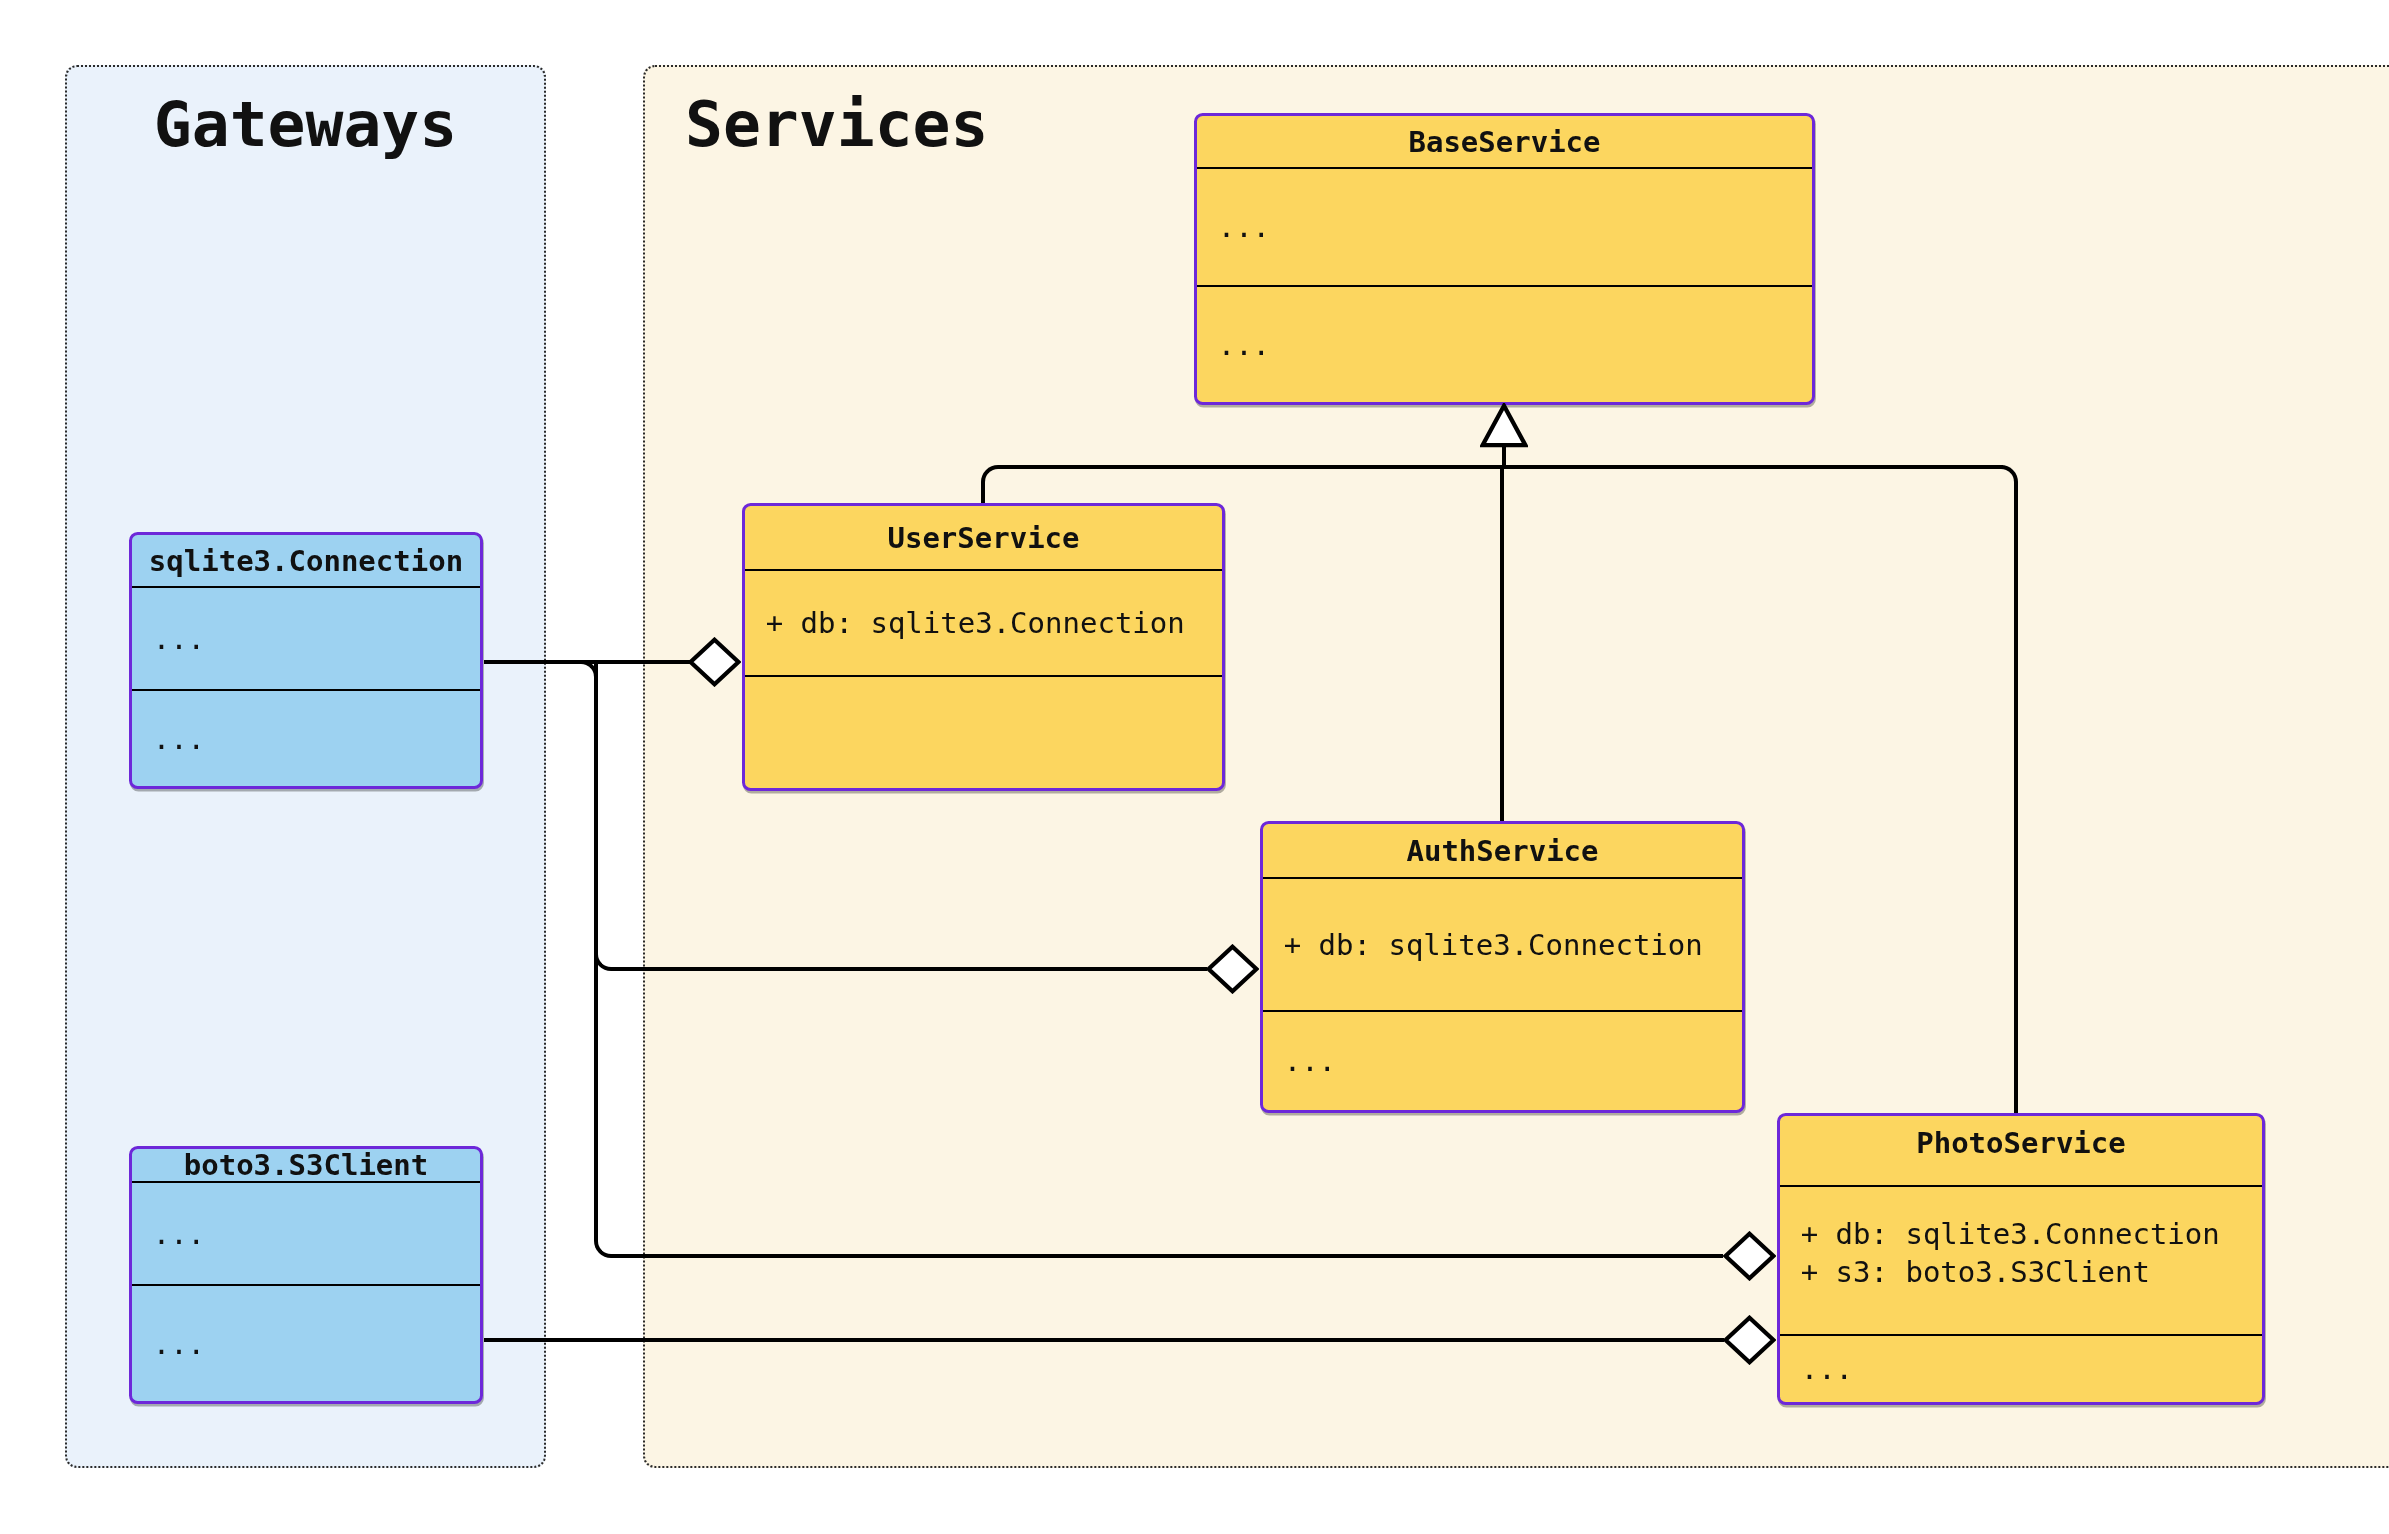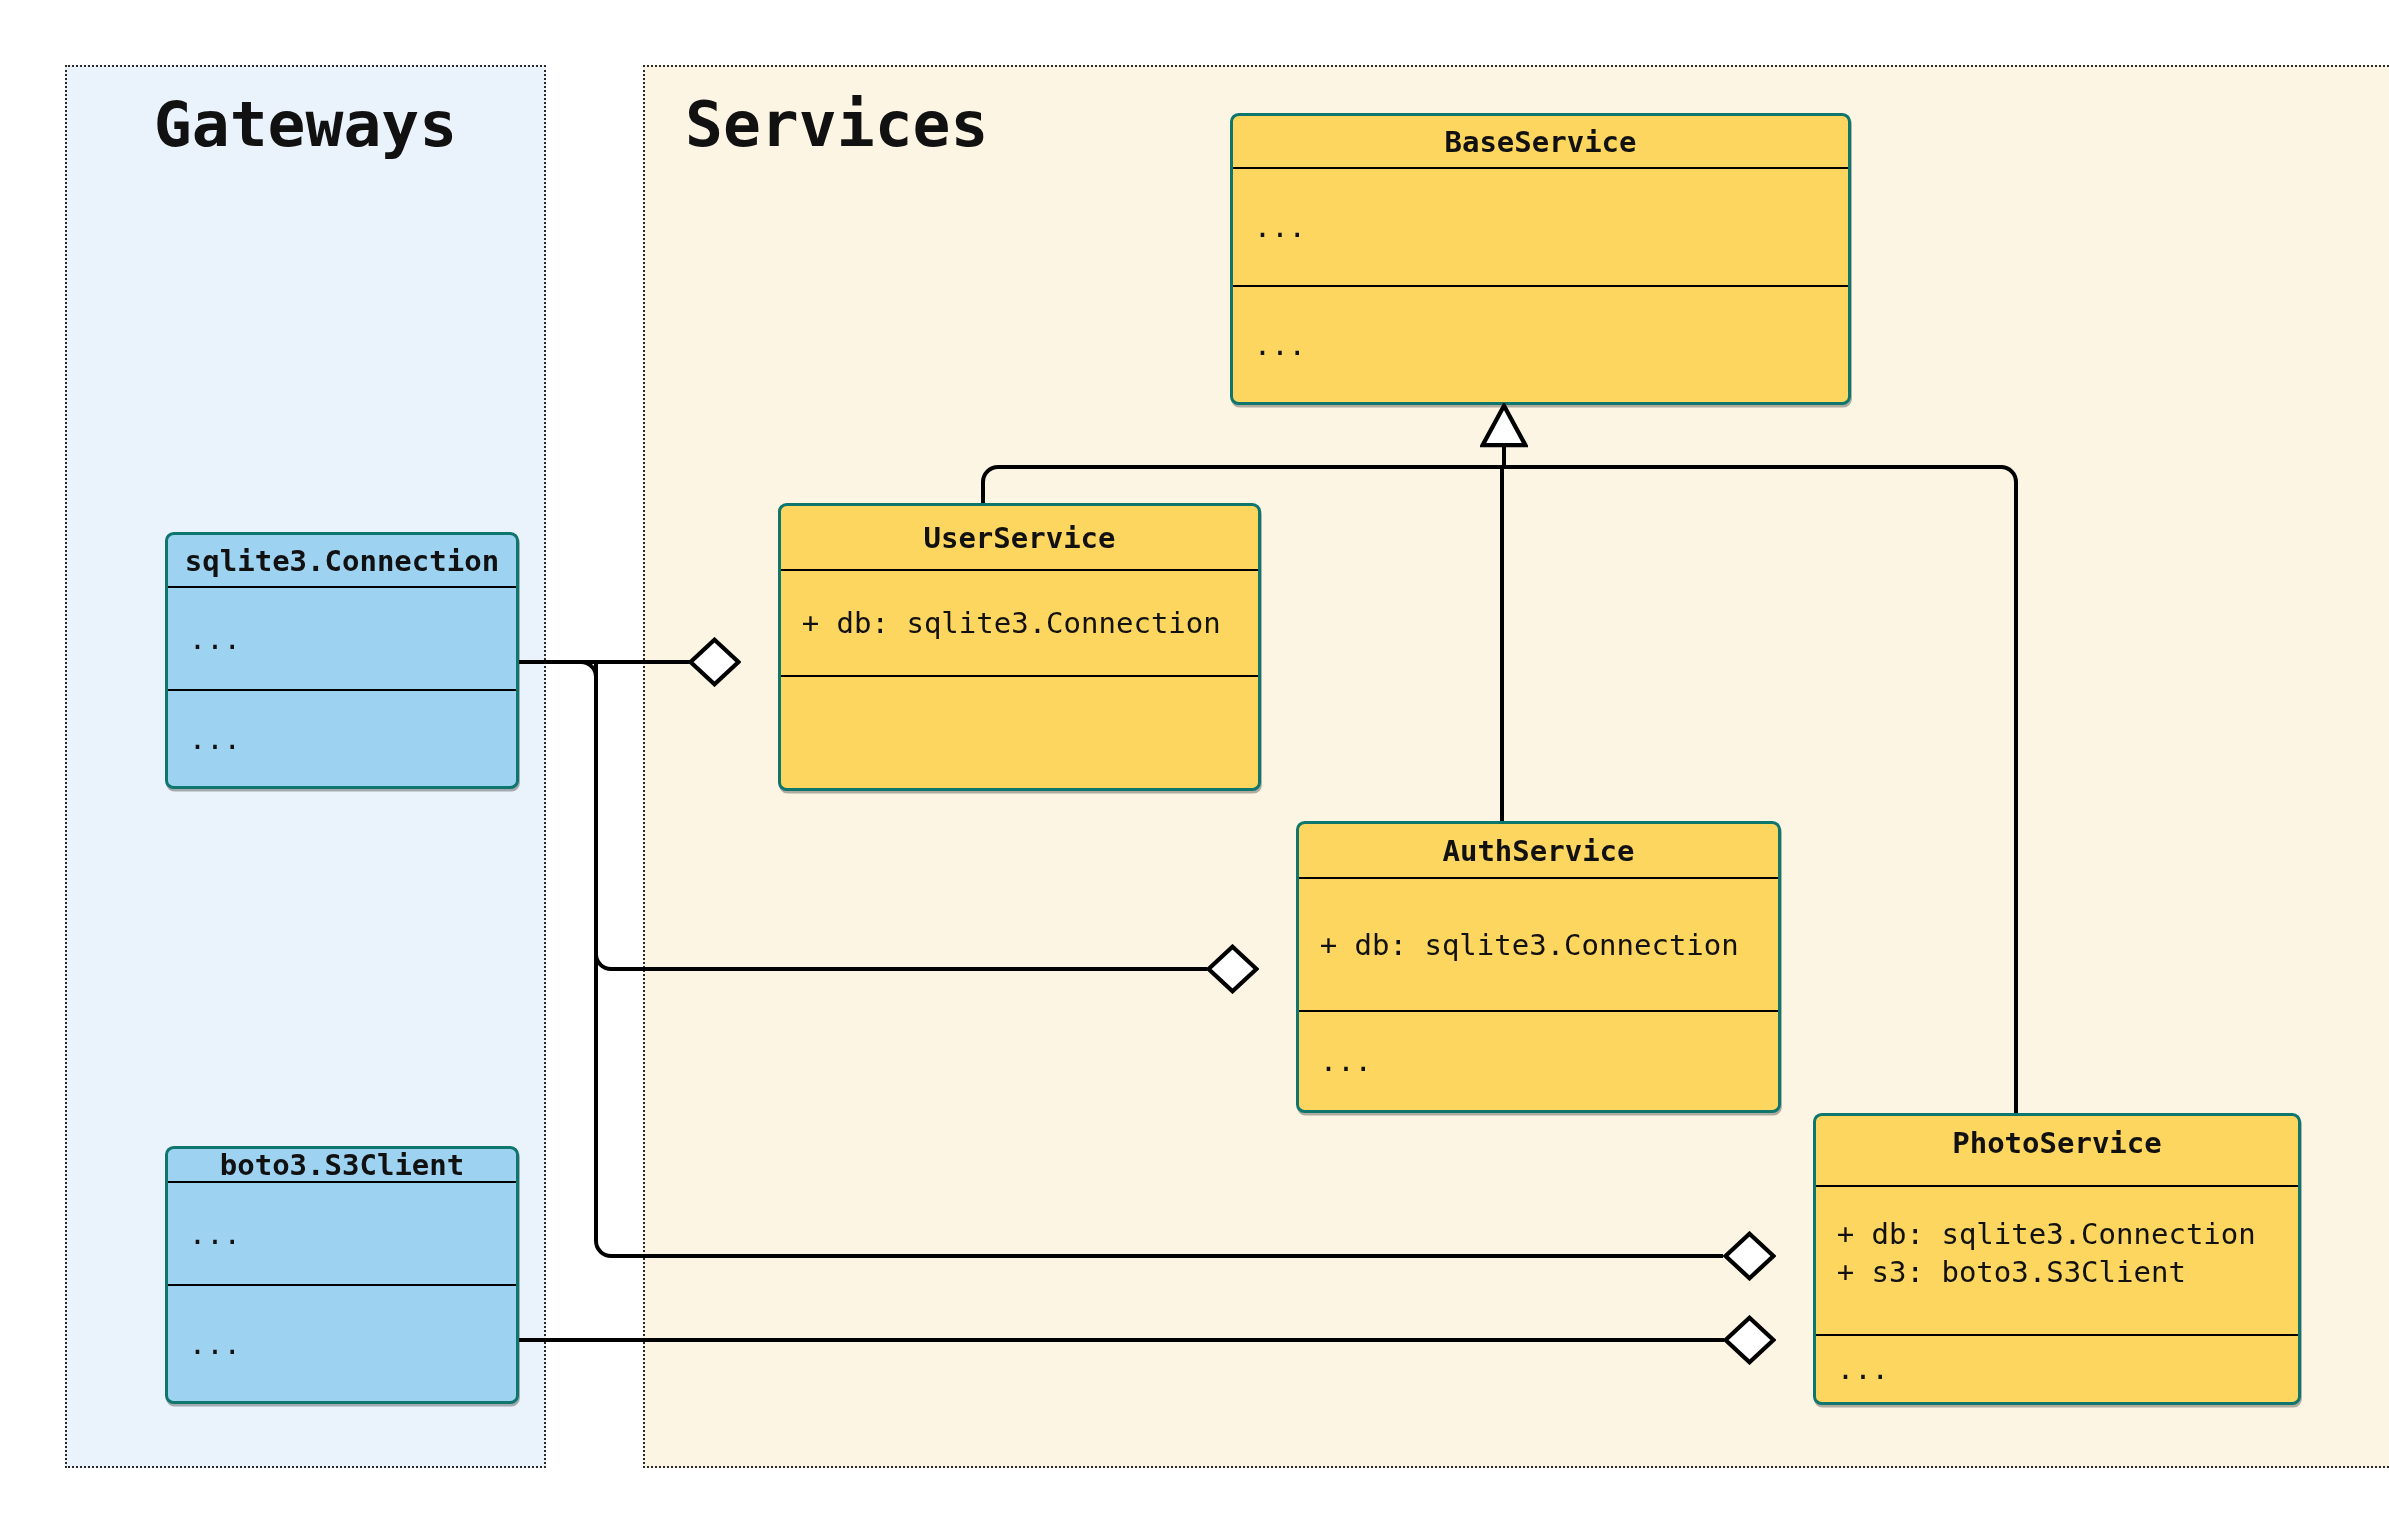--- a/index.html
+++ b/index.html
@@ -12,21 +12,21 @@
     color:#111111;
     overflow:hidden;
   }
 
   
   .panel{
     position:absolute;
     top:65px;
     height:1403px;
     border:2.2px dotted #2a2a2a;
-    border-radius:0;
+    border-radius:12px;
   }
   #panel-gateways{left:65px;width:481px;background:#eaf2fb;}
   #panel-services{left:643px;width:1882px;background:#fcf5e4;}
   .panel-title{
     position:absolute;
     top:20.7px;
     font-size:63px;
     font-weight:bold;
     letter-spacing:0px;
     white-space:nowrap;
@@ -35,27 +35,26 @@
   #panel-services .panel-title{left:40px;}
 
   
   .seg{position:absolute;background:#000;z-index:2;}
   .corner{position:absolute;z-index:2;border:0 solid #000;background:transparent;}
 
   
   .uml-box{
     position:absolute;
     background:#fcd65f;
-    border:3px solid #0f766e;
+    border:3px solid #6d28d9;
     border-radius:8.6px;
     box-shadow:0.9px 2.6px 0 rgba(0,0,0,0.30);
     display:flex;flex-direction:column;
     z-index:3;
     overflow:hidden;
-    margin-left:36px;
   }
   .uml-box.blue{background:#9dd2f1;}
   .uml-title{
     display:flex;align-items:center;justify-content:center;
     font-weight:bold;font-size:29px;
     flex:0 0 auto;
   }
   .uml-section{
     border-top:2.6px solid #000;
     display:flex;flex-direction:column;justify-content:center;

